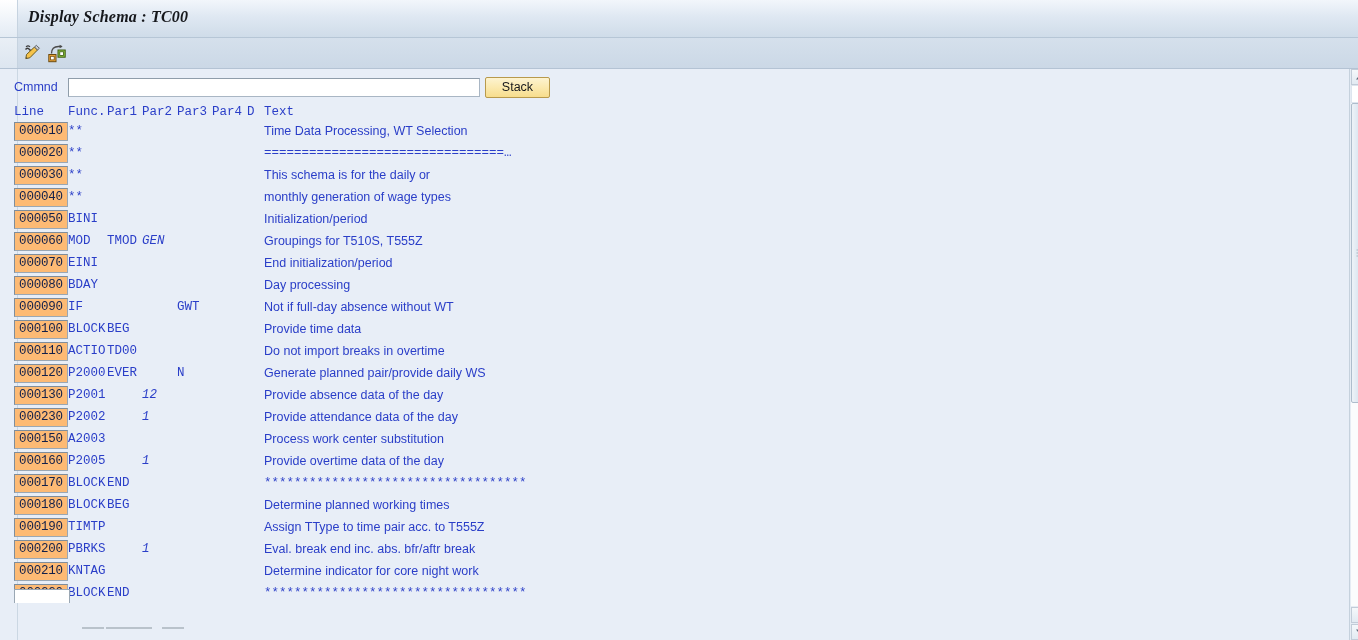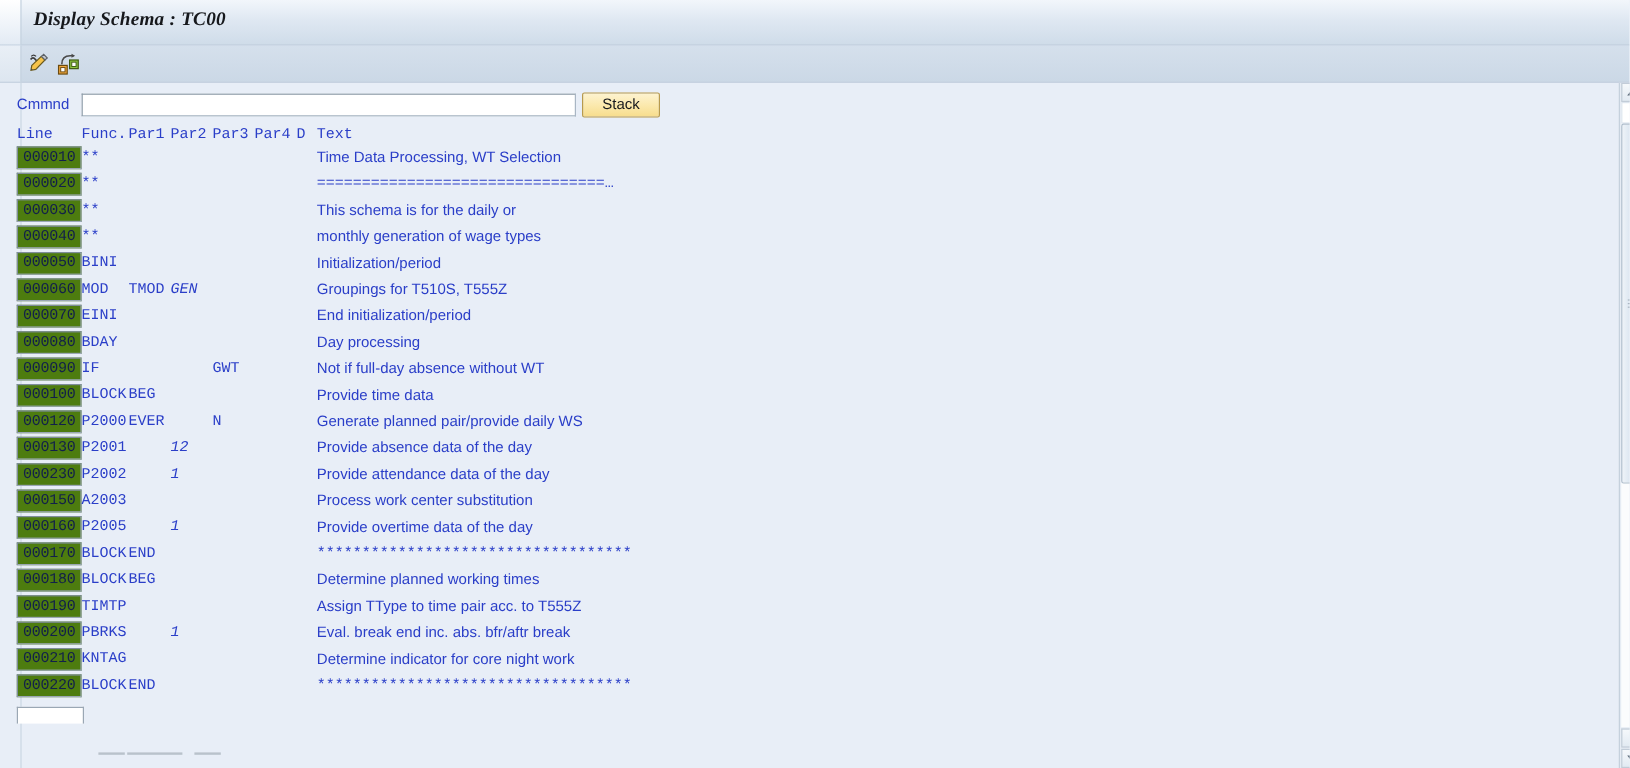--- a/index.html
+++ b/index.html
@@ -177,21 +177,21 @@
   .rows { position: relative; }
   .row {
     position: relative;
     height: 22px;
     white-space: pre;
   }
   .line-no {
     position: absolute;
     left: 0; top: 0;
     width: 54px; height: 19px;
-    background: #4d7c0f;
+    background: #fdba74;
     border: 1px solid #9aa7b4;
     border-top-color: #7f8d9b;
     border-left-color: #7f8d9b;
     box-sizing: border-box;
     font-family: "Liberation Mono", monospace;
     font-size: 12.5px;
     color: #12204a;
     line-height: 17px;
     text-align: center;
     letter-spacing: -0.2px;
@@ -397,20 +397,21 @@
           <div class="row"><div class="line-no">000010</div><div class="cellmono c-func">**</div><div class="celltext">Time Data Processing, WT Selection</div></div>
           <div class="row"><div class="line-no">000020</div><div class="cellmono c-func">**</div><div class="celltext mono">================================…</div></div>
           <div class="row"><div class="line-no">000030</div><div class="cellmono c-func">**</div><div class="celltext">This schema is for the daily or</div></div>
           <div class="row"><div class="line-no">000040</div><div class="cellmono c-func">**</div><div class="celltext">monthly generation of wage types</div></div>
           <div class="row"><div class="line-no">000050</div><div class="cellmono c-func">BINI</div><div class="celltext">Initialization/period</div></div>
           <div class="row"><div class="line-no">000060</div><div class="cellmono c-func">MOD</div><div class="cellmono c-p1">TMOD</div><div class="cellmono c-p2">GEN</div><div class="celltext">Groupings for T510S, T555Z</div></div>
           <div class="row"><div class="line-no">000070</div><div class="cellmono c-func">EINI</div><div class="celltext">End initialization/period</div></div>
           <div class="row"><div class="line-no">000080</div><div class="cellmono c-func">BDAY</div><div class="celltext">Day processing</div></div>
           <div class="row"><div class="line-no">000090</div><div class="cellmono c-func">IF</div><div class="cellmono c-p3">GWT</div><div class="celltext">Not if full-day absence without WT</div></div>
           <div class="row"><div class="line-no">000100</div><div class="cellmono c-func">BLOCK</div><div class="cellmono c-p1">BEG</div><div class="celltext">Provide time data</div></div>
+          <div class="row"><div class="line-no">000110</div><div class="cellmono c-func">ACTIO</div><div class="cellmono c-p1">TD00</div><div class="celltext">Do not import breaks in overtime</div></div>
           <div class="row"><div class="line-no">000120</div><div class="cellmono c-func">P2000</div><div class="cellmono c-p1">EVER</div><div class="cellmono c-p3">N</div><div class="celltext">Generate planned pair/provide daily WS</div></div>
           <div class="row"><div class="line-no">000130</div><div class="cellmono c-func">P2001</div><div class="cellmono c-p2">12</div><div class="celltext">Provide absence data of the day</div></div>
           <div class="row"><div class="line-no">000230</div><div class="cellmono c-func">P2002</div><div class="cellmono c-p2">1</div><div class="celltext">Provide attendance data of the day</div></div>
           <div class="row"><div class="line-no">000150</div><div class="cellmono c-func">A2003</div><div class="celltext">Process work center substitution</div></div>
           <div class="row"><div class="line-no">000160</div><div class="cellmono c-func">P2005</div><div class="cellmono c-p2">1</div><div class="celltext">Provide overtime data of the day</div></div>
           <div class="row"><div class="line-no">000170</div><div class="cellmono c-func">BLOCK</div><div class="cellmono c-p1">END</div><div class="celltext mono">***********************************</div></div>
           <div class="row"><div class="line-no">000180</div><div class="cellmono c-func">BLOCK</div><div class="cellmono c-p1">BEG</div><div class="celltext">Determine planned working times</div></div>
           <div class="row"><div class="line-no">000190</div><div class="cellmono c-func">TIMTP</div><div class="celltext">Assign TType to time pair acc. to T555Z</div></div>
           <div class="row"><div class="line-no">000200</div><div class="cellmono c-func">PBRKS</div><div class="cellmono c-p2">1</div><div class="celltext">Eval. break end inc. abs. bfr/aftr break</div></div>
           <div class="row"><div class="line-no">000210</div><div class="cellmono c-func">KNTAG</div><div class="celltext">Determine indicator for core night work</div></div>

